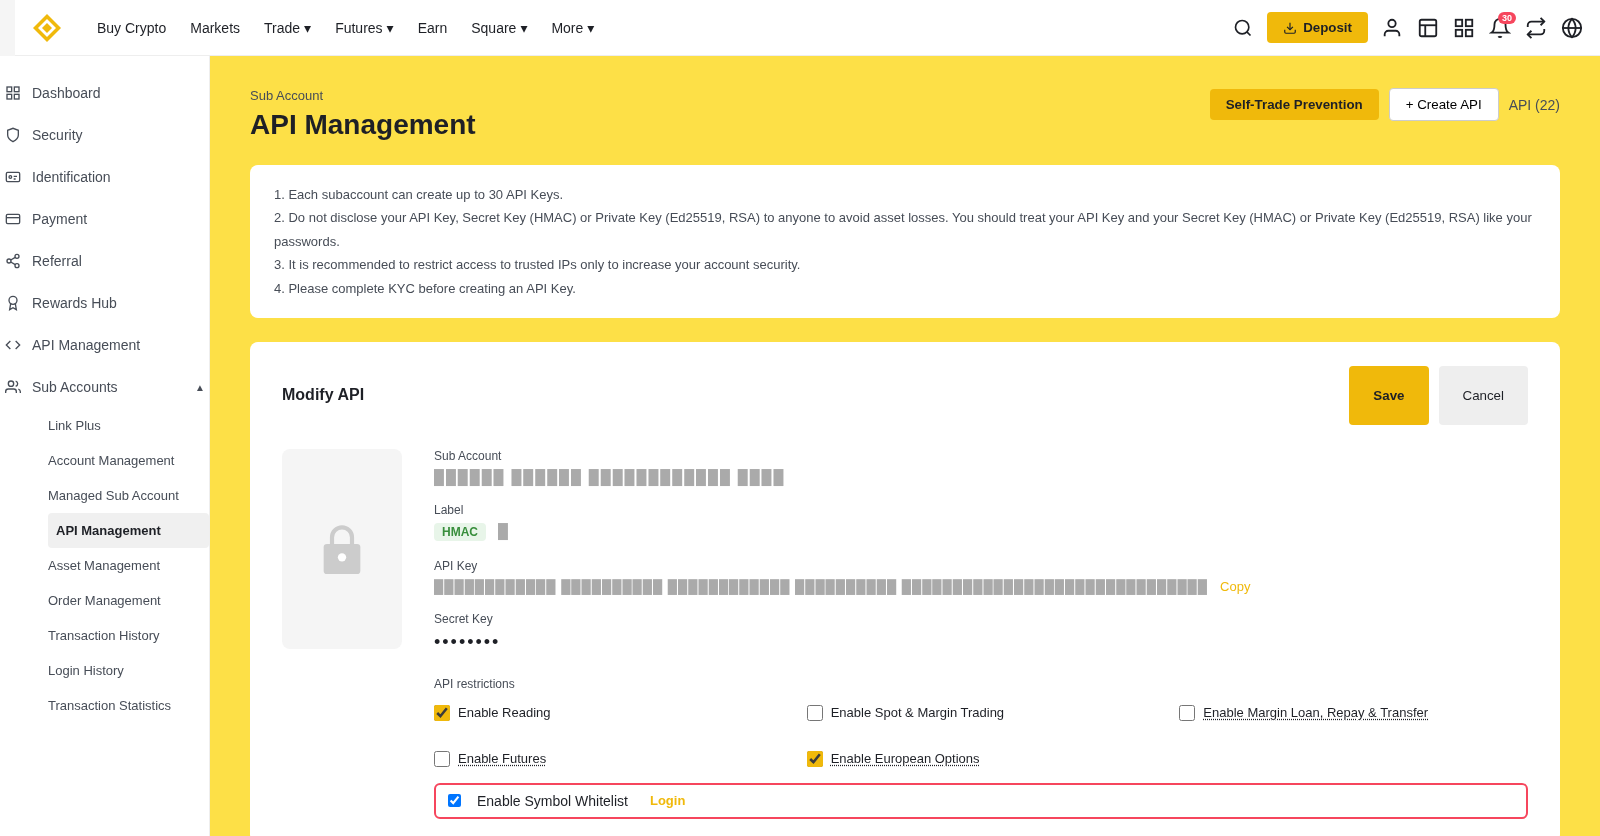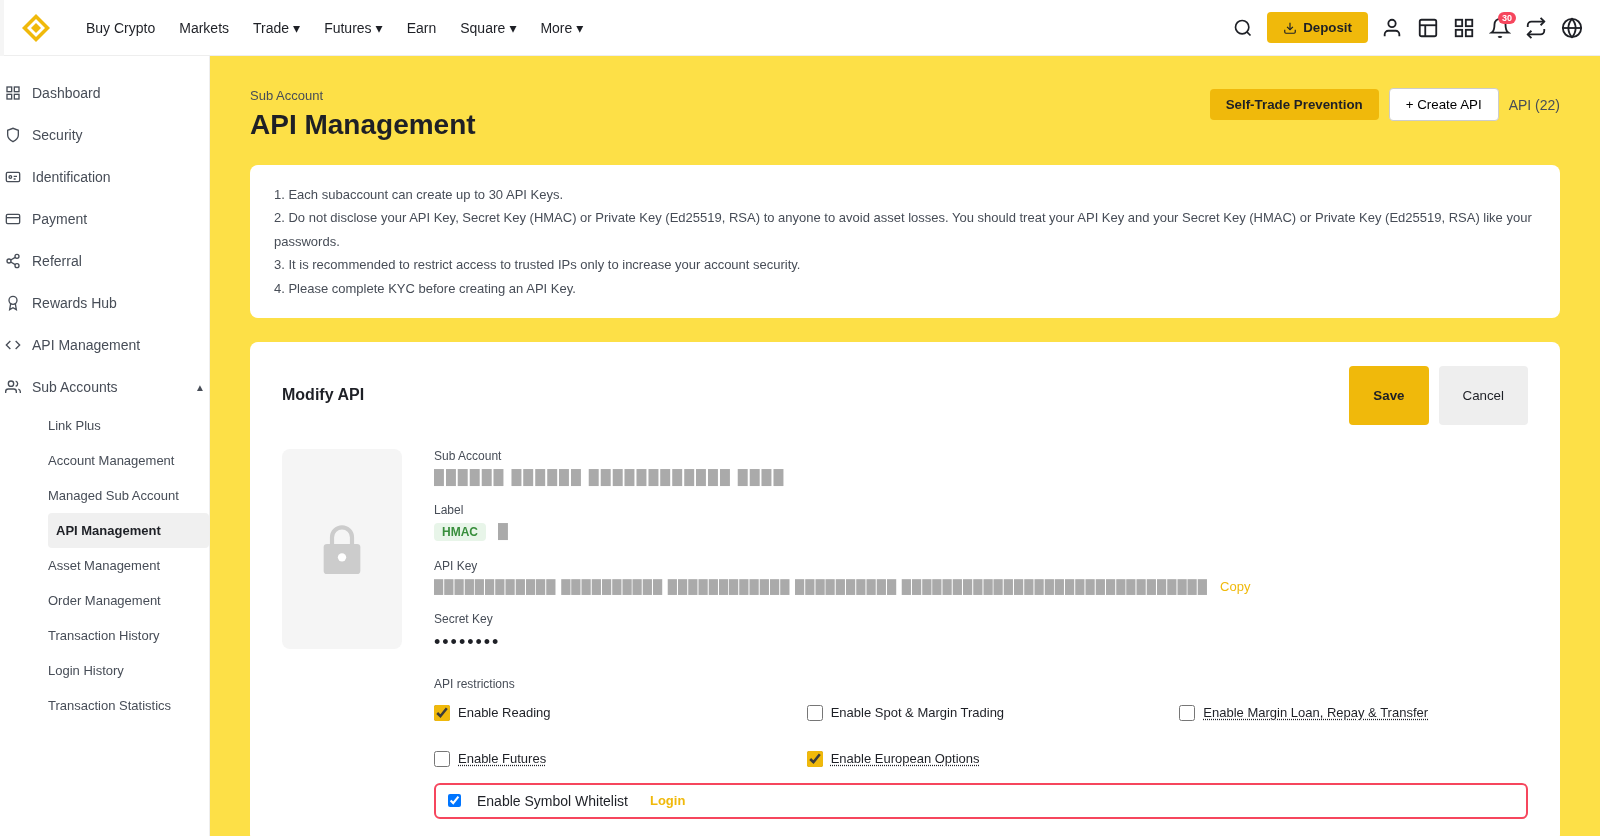--- a/index.html
+++ b/index.html
@@ -1,21 +1,21 @@
 <!DOCTYPE html>
 <html><head>
   <meta charset="utf-8">
   <style>
     * { box-sizing: border-box; margin: 0; padding: 0; }
     body { font-family: -apple-system, BlinkMacSystemFont, 'Segoe UI', sans-serif; background: #f5f5f5; color: #1e2026; font-size: 14px; }
 
     
     .topnav {
       display: flex; align-items: center; background: #fff; border-bottom: 1px solid #eee;
-      padding: 0 16px; height: 56px; position: fixed; top: 0; left: 4px; right: 0; z-index: 100;
+      padding: 0 16px; height: 56px; position: fixed; top: 0; left: 15px; right: 0; z-index: 100;
     }
     .topnav-logo { display: flex; align-items: center; margin-right: 24px; cursor: pointer; }
     .topnav-logo .logo-diamond { width: 32px; height: 32px; }
     .topnav-links { display: flex; align-items: center; gap: 4px; flex: 1; }
     .topnav-link {
       padding: 6px 10px; color: #1e2026; font-size: 14px; cursor: pointer;
       display: flex; align-items: center; gap: 4px; white-space: nowrap;
     }
     .topnav-actions { display: flex; align-items: center; gap: 12px; }
     .btn-deposit {

